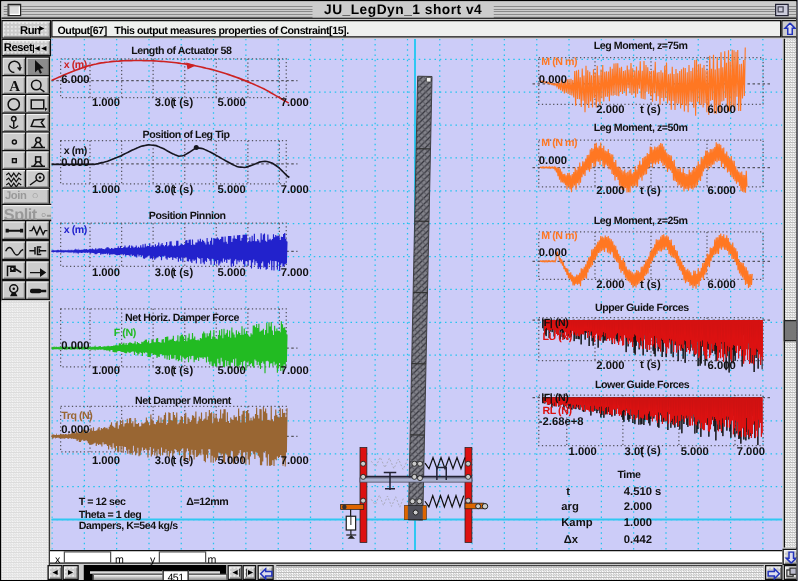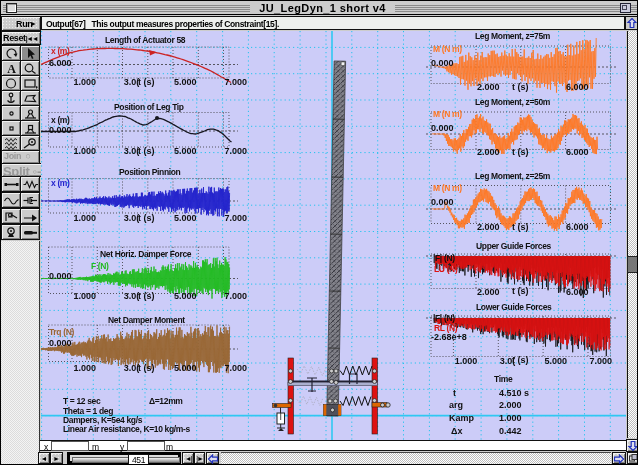--- a/index.html
+++ b/index.html
@@ -425,36 +425,35 @@
     <div style="position:absolute;left:408px;top:369px;font-weight:bold;color:#111;white-space:nowrap;font-size:9px;letter-spacing:0;">arg</div>
     <div style="position:absolute;left:458px;top:369px;font-weight:bold;color:#111;white-space:nowrap;font-size:9px;letter-spacing:0;">2.000</div>
     <div style="position:absolute;left:408px;top:382px;font-weight:bold;color:#111;white-space:nowrap;font-size:9px;letter-spacing:0;">Kamp</div>
     <div style="position:absolute;left:458px;top:382px;font-weight:bold;color:#111;white-space:nowrap;font-size:9px;letter-spacing:0;">1.000</div>
     <div style="position:absolute;left:410px;top:395px;font-weight:bold;color:#111;white-space:nowrap;font-size:9px;letter-spacing:0;">Δx</div>
     <div style="position:absolute;left:458px;top:395px;font-weight:bold;color:#111;white-space:nowrap;font-size:9px;letter-spacing:0;">0.442</div>
     <div style="position:absolute;left:22px;top:364.5px;font-weight:bold;color:#111;white-space:nowrap;">T = 12 sec</div>
     <div style="position:absolute;left:108px;top:364.5px;font-weight:bold;color:#111;white-space:nowrap;">Δ=12mm</div>
     <div style="position:absolute;left:22px;top:374.5px;font-weight:bold;color:#111;white-space:nowrap;">Theta = 1 deg</div>
     <div style="position:absolute;left:22px;top:383.5px;font-weight:bold;color:#111;white-space:nowrap;">Dampers, K=5e4 kg/s</div>
-    <div style="position:absolute;left:22px;top:392.5px;font-weight:bold;color:#111;white-space:nowrap;">Linear Air resistance, K=10 kg/m-s</div>
 </div>
 
 <div style="position:absolute;left:39px;top:439px;width:586px;height:11px;background:#fff;border-top:1px solid #111;border-bottom:1px solid #111;">
   <span style="position:absolute;left:4px;top:1px;">x</span>
   <span style="position:absolute;left:11px;top:0px;width:38px;height:10px;border:1px solid #555;display:inline-block;"></span>
   <span style="position:absolute;left:52px;top:1px;">m</span>
   <span style="position:absolute;left:80px;top:1px;">y</span>
   <span style="position:absolute;left:87px;top:0px;width:38px;height:10px;border:1px solid #555;display:inline-block;"></span>
   <span style="position:absolute;left:126px;top:1px;">m</span>
 </div>
 
 <div style="position:absolute;left:37px;top:451px;width:588px;height:12px;background:#ccc;">
   <div class="btn" style="position:absolute;left:0;top:0;width:12px;height:12px;text-align:center;font-size:7px;line-height:12px;letter-spacing:0;">◄</div>
   <div class="btn" style="position:absolute;left:12px;top:0;width:13px;height:12px;text-align:center;font-size:7px;line-height:12px;letter-spacing:0;">►</div>
-  <div style="position:absolute;left:29px;top:0;width:114px;height:12px;background:#ddd;border:3px solid #000000;">
+  <div style="position:absolute;left:29px;top:0;width:114px;height:12px;background:#ddd;border:5px solid #000000;">
      <div style="position:absolute;left:2px;top:2px;width:108px;height:6px;background:linear-gradient(#f5f5f5,#8f8f8f);border:1px solid #666;"></div>
      <div style="position:absolute;left:58px;top:-1px;width:21px;height:12px;background:#fff;border:1px solid #111;text-align:center;font-size:8.5px;line-height:11px;">451</div>
   </div>
   <div class="btn" style="position:absolute;left:144px;top:0;width:12px;height:12px;text-align:center;font-size:7px;line-height:12px;letter-spacing:-1px;">◄|</div>
   <div class="btn" style="position:absolute;left:156px;top:0;width:11px;height:12px;text-align:center;font-size:7px;line-height:12px;letter-spacing:-1px;">|►</div>
   <div class="btn" style="position:absolute;left:168px;top:0;width:13px;height:12px;text-align:center;"><svg width="12" height="10" viewBox="0 0 12 10" style="margin-top:1px">
         <g transform="rotate(0 6 5)">
           <path d="M1.5 5 L5.5 1 L5.5 3.2 L10.5 3.2 L10.5 6.8 L5.5 6.8 L5.5 9 z" fill="#dde" stroke="#2233bb" stroke-width="1.2"></path>
         </g>
       </svg></div>

